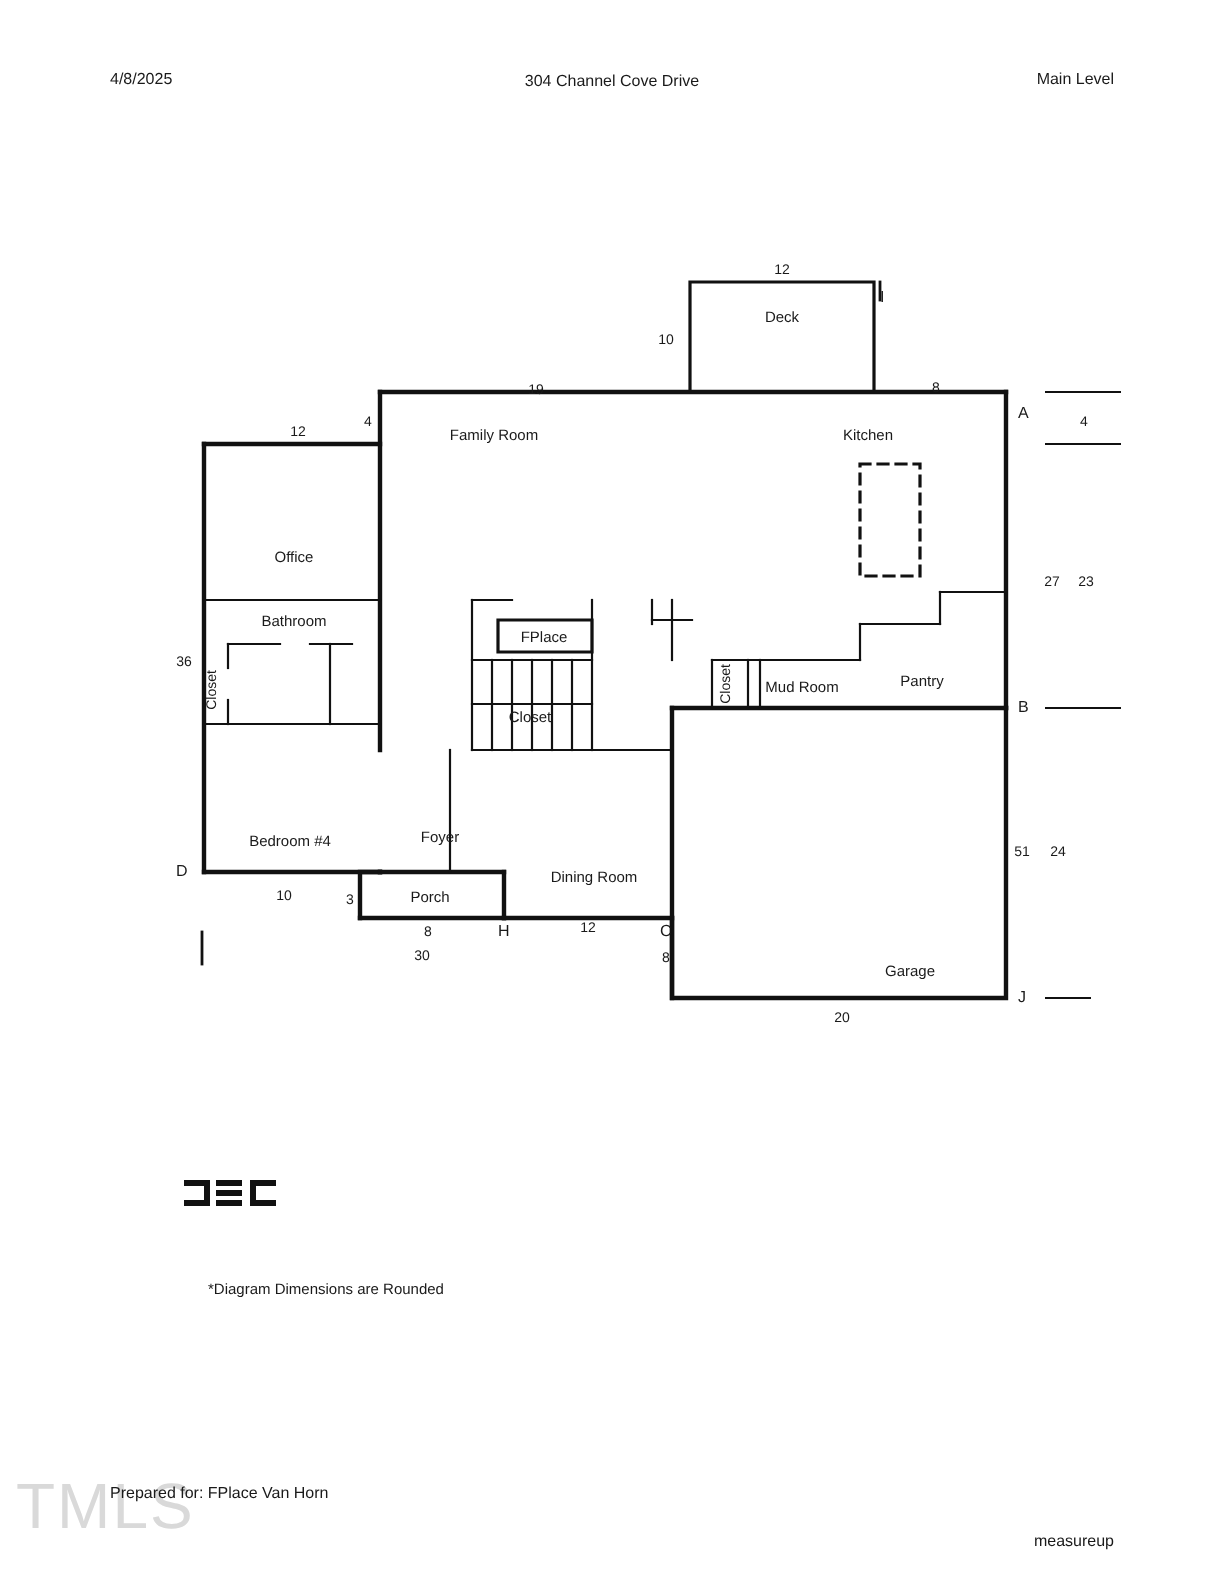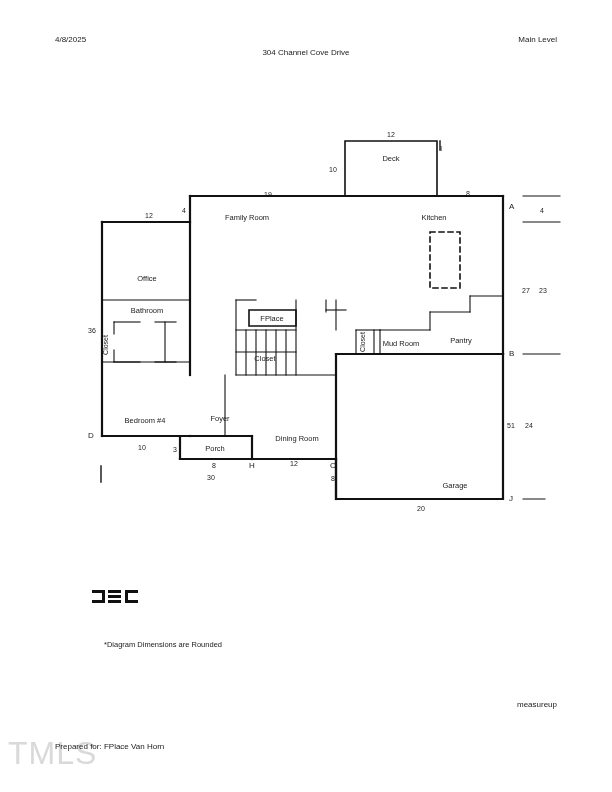--- a/index.html
+++ b/index.html
@@ -29,21 +29,20 @@
     font-size: 8px;
     white-space: nowrap;
   }
   .hdr-addr {
     position: absolute;
     left: 0; top: 35px;
     width: 612px;
     text-align: center;
     font-size: 8px;
     line-height: 12px;
-    margin-top: 12px;
   }
   .hdr-addr div { white-space: nowrap; }
   .hdr-level {
     position: absolute;
     right: 55px; top: 35px;
     font-size: 8px;
     white-space: nowrap;
     margin-left: 36px;
   }
   
@@ -68,21 +67,21 @@
   }
   
   .foot-prepared {
     position: absolute;
     left: 55px; top: 742px;
     font-size: 8px;
     white-space: nowrap;
   }
   .foot-brand {
     position: absolute;
-    right: 55px; top: 700px;
+    right: 55px; top: 766px;
     font-size: 8px;
     white-space: nowrap;
   }
   .foot-tmls {
     position: absolute;
     left: 8px; top: 735px;
     font-family: Liberation Sans, sans-serif;
     font-size: 32px;
     letter-spacing: 1px;
     color: #d9d9d9;

